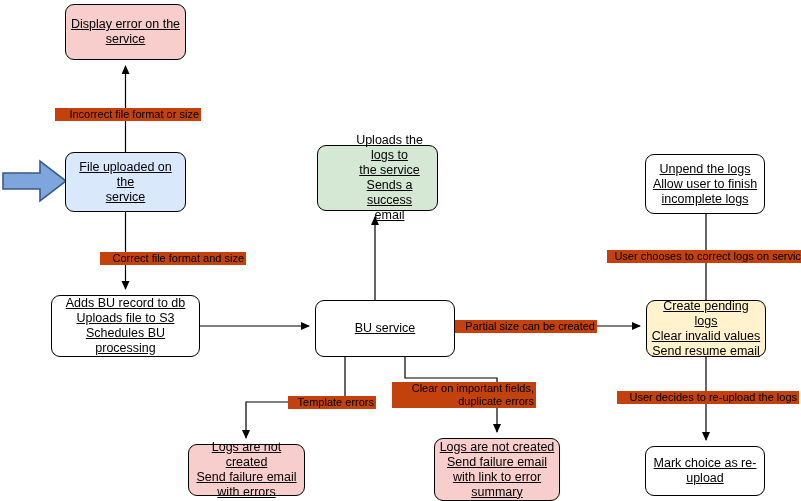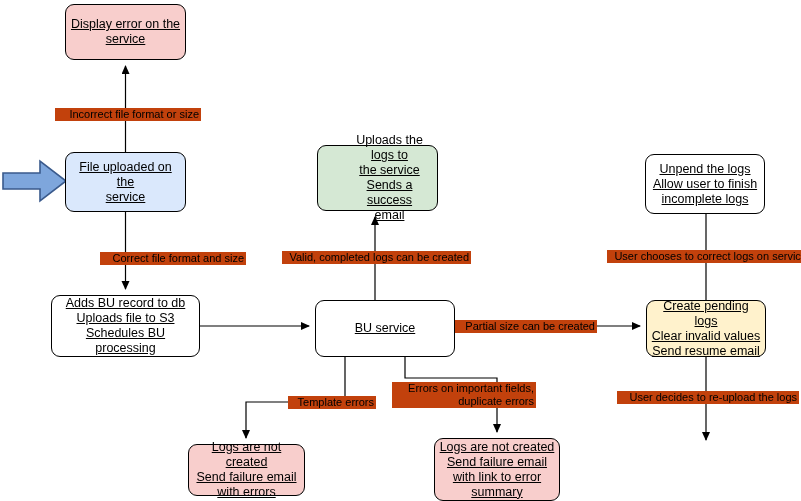--- a/index.html
+++ b/index.html
@@ -120,31 +120,32 @@
 summary</div>
 
   <div class="node" style="left:645px; top:154px; width:120px; height:60px; background:#FFFFFF;">Unpend the logs
 Allow user to finish
 incomplete logs</div>
 
   <div class="node" style="left:646px; top:300px; width:120px; height:57px; background:#FFF2CC;">Create pending logs
 Clear invalid values
 Send resume email</div>
 
+  <div class="node" style="left:645px; top:446px; width:120px; height:50px; background:#FFFFFF;">Mark choice as re-
+upload</div>
 
   <div class="edge-label" style="left:55px; top:108px; width:142px;">Incorrect file format or size</div>
 
   <div class="edge-label" style="left:52px; top:252px; width:142px;margin-left:48px;">Correct file format and size</div>
 
-  <div class="edge-label" style="left:282px; top:251px; width:185px;">Valid, completed logs can be created</div>
 
   <div class="edge-label" style="left:455px; top:320px; width:138px;">Partial size can be created</div>
 
   <div class="edge-label" style="left:607px; top:250px; width:198px;">User chooses to correct logs on service</div>
 
   <div class="edge-label" style="left:288px; top:396px; width:84px;">Template errors</div>
 
-  <div class="edge-label" style="left:392px; top:382px; width:140px;">Errors on important fields,
+  <div class="edge-label" style="left:392px; top:382px; width:140px;">Clear on important fields,
 duplicate errors</div>
 
   <div class="edge-label" style="left:617px; top:391px; width:178px;">User decides to re-upload the logs</div>
 
 </div>
 
 </body></html>

